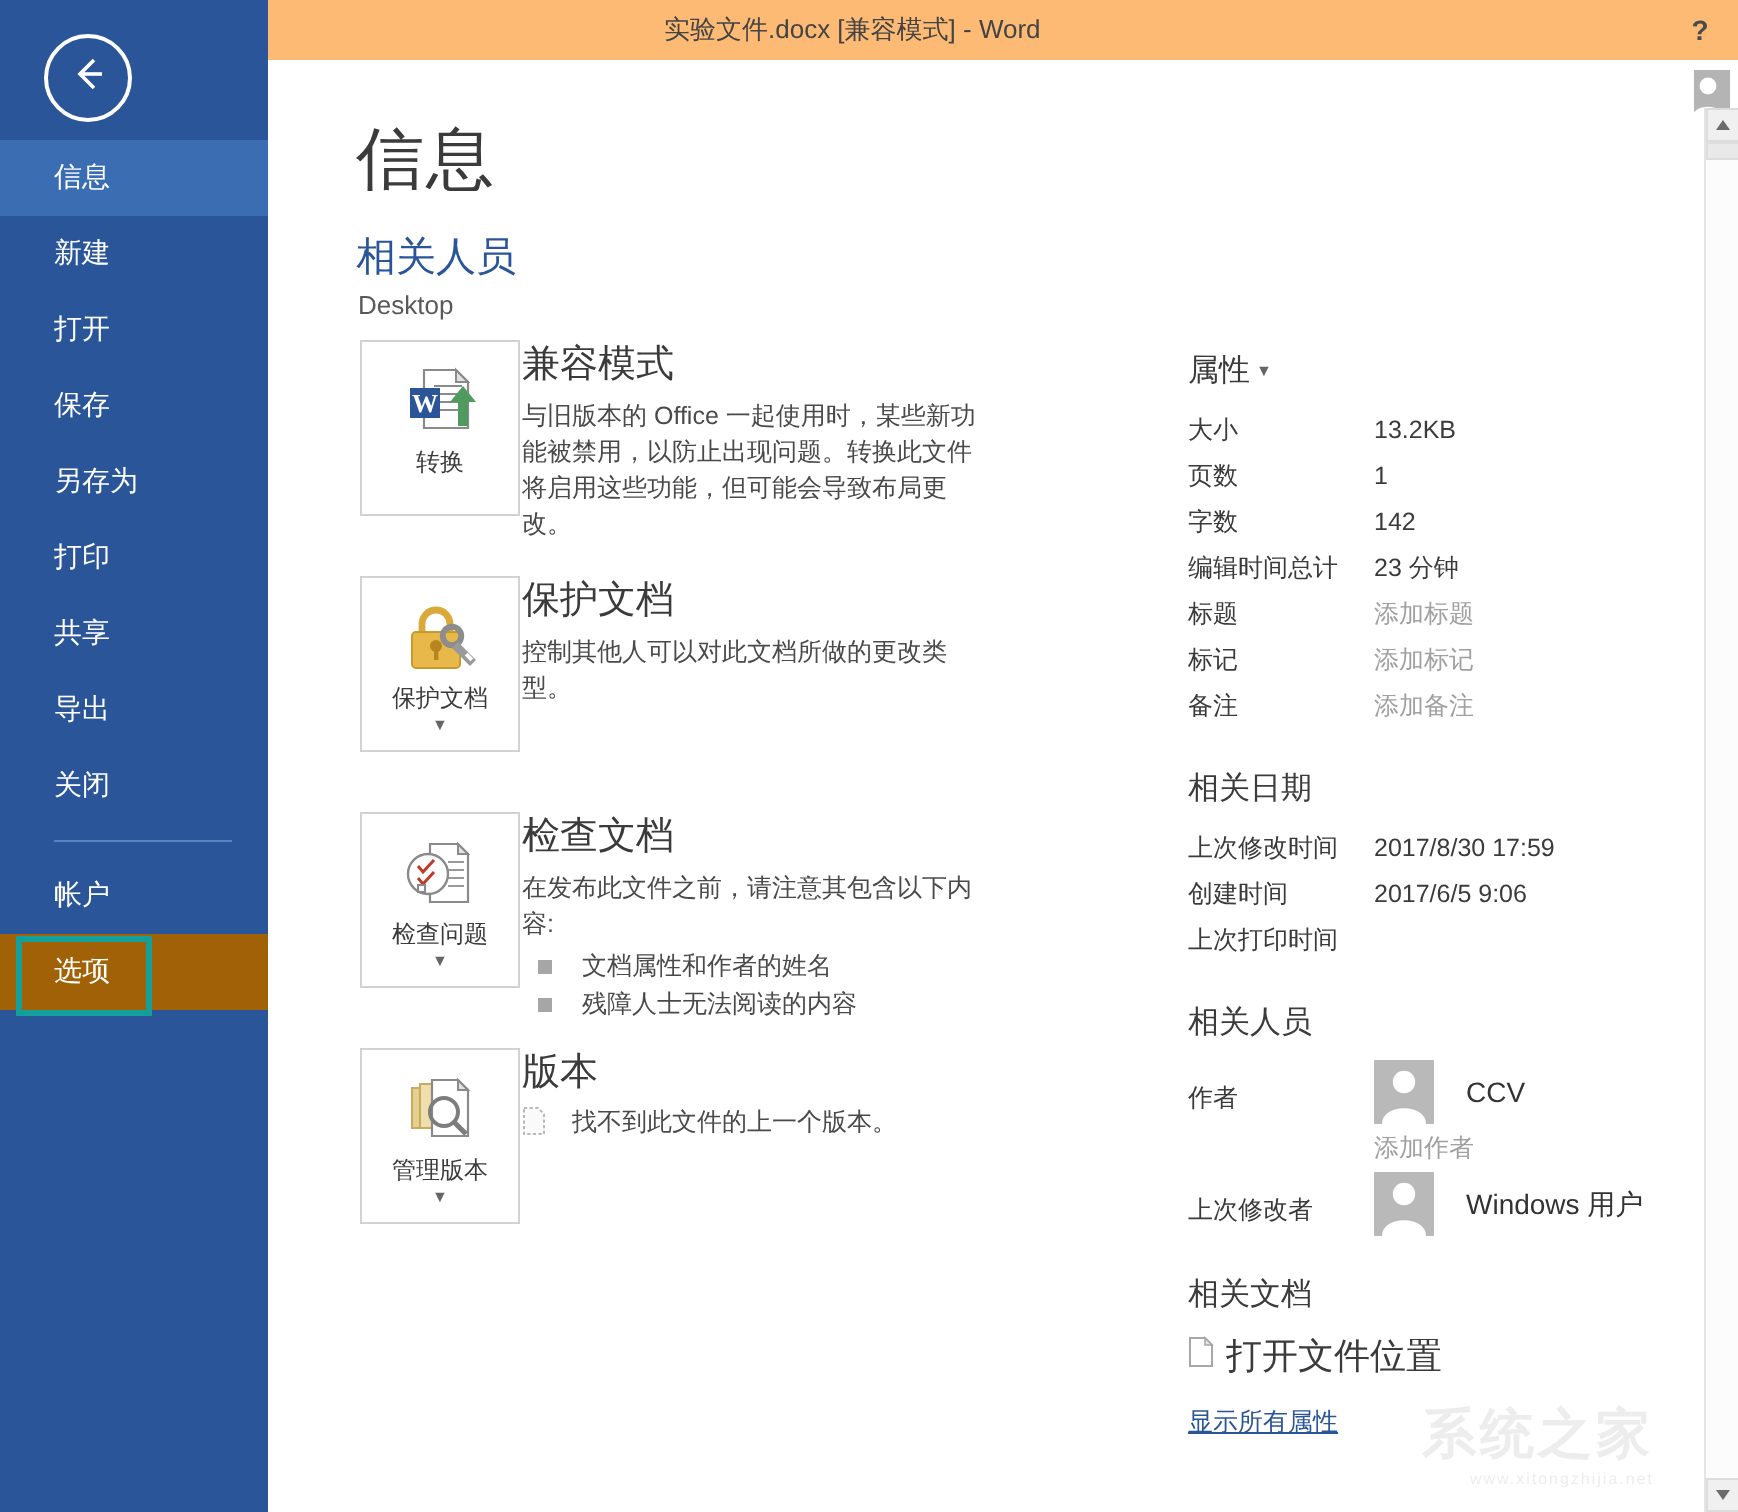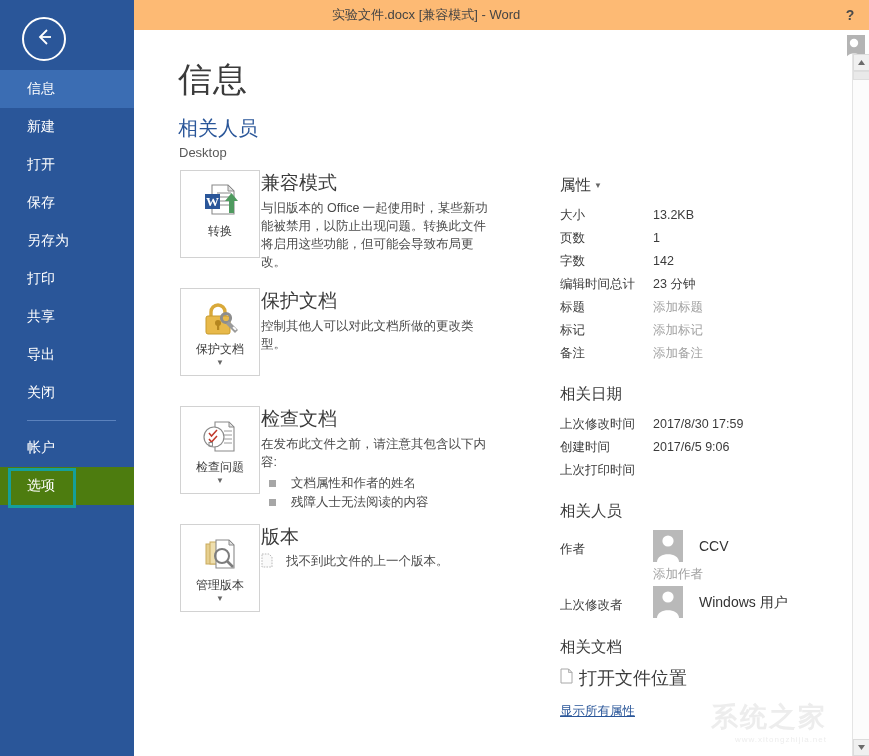--- a/index.html
+++ b/index.html
@@ -48,21 +48,21 @@
   }
   .nav { position: absolute; top: 70px; left: 0; width: 134px; }
   .nav-item {
     height: 38px; display: flex; align-items: center;
     padding-left: 27px; color: #ffffff; font-size: 14px; cursor: pointer;
   }
   .nav-item.active { background: #3b6db3; }
   .nav-sep { height: 1px; background: #5b82bd; margin: 8px 18px 8px 27px; }
   .nav-item.selected-outline {
     position: relative;
-    background: #4d7c0f;
+    background: #a16207;
     text-align: center;
   }
   .nav-item.selected-outline::after {
     content: ""; position: absolute; left: 8px; top: 1px;
     width: 62px; height: 34px; border: 3px solid #159f9a; pointer-events: none;
   }
 
   
   .content { position: absolute; left: 134px; top: 30px; width: 713px; height: 726px; background: #fff; }
   .page-title {
@@ -98,21 +98,21 @@
     font-size: 12.5px; color: #4a4a4a; line-height: 1.55;
     padding-left: 30px; position: relative;
   }
   .bullets li::before {
     content: ""; position: absolute; left: 8px; top: 6px;
     width: 7px; height: 7px; background: #a6a6a6;
   }
   .version-line { display: flex; align-items: flex-start; gap: 13px; font-size: 12.5px; color: #4a4a4a; margin-top: 4px; }
 
   
-  .pane { position: absolute; left: 426px; top: 145px; width: 265px; }
+  .pane { position: absolute; left: 460px; top: 145px; width: 265px; }
   .pane-head {
     font-size: 15.5px; color: #3b3b3b; margin-bottom: 8px; display: flex; align-items: center; gap: 3px;
   }
   .pane-head .caret { font-size: 8px; color: #666; }
   .prop-row { display: flex; font-size: 12.5px; line-height: 23px; }
   .prop-key { width: 93px; color: #3b3b3b; flex: none; }
   .prop-val { color: #3b3b3b; }
   .prop-val.placeholder { color: #a0a0a0; }
   .pane-section { margin-top: 19px; }
   .person-row { display: flex; align-items: flex-start; font-size: 12.5px; line-height: 23px; }

